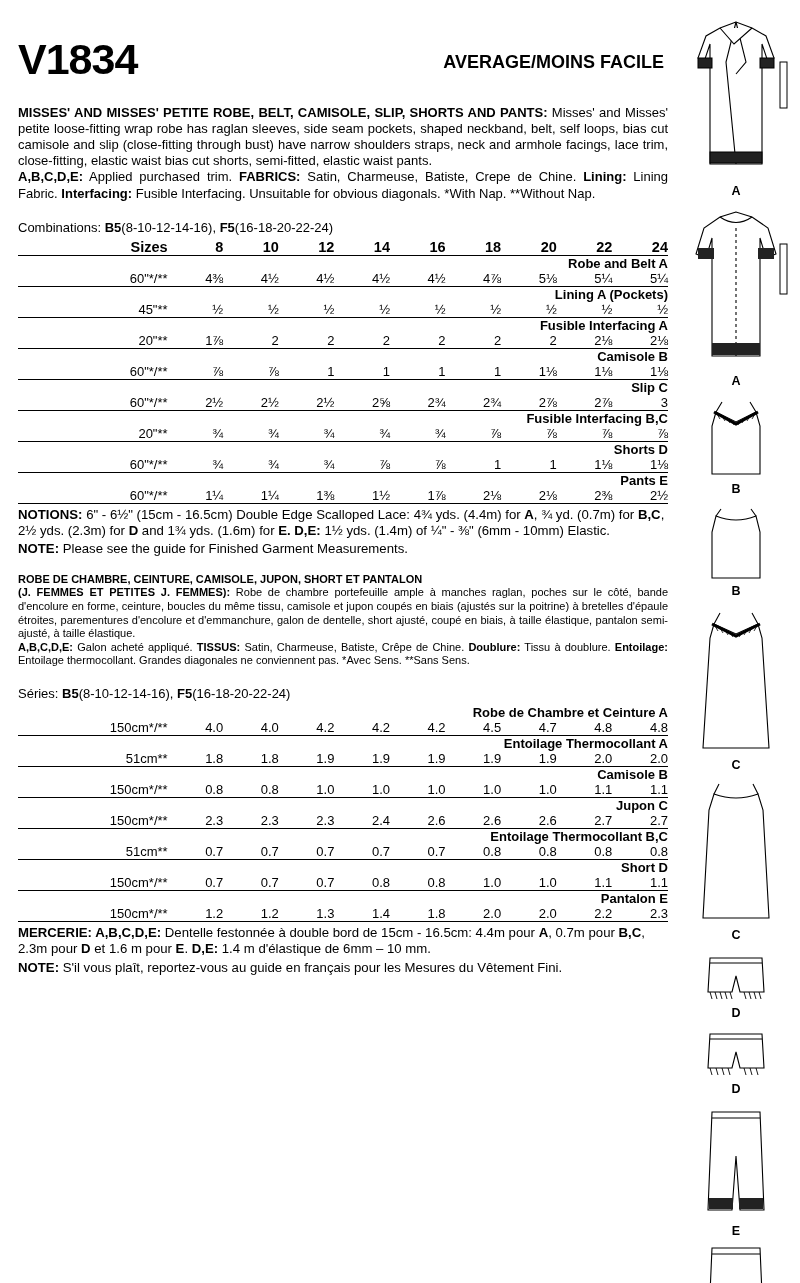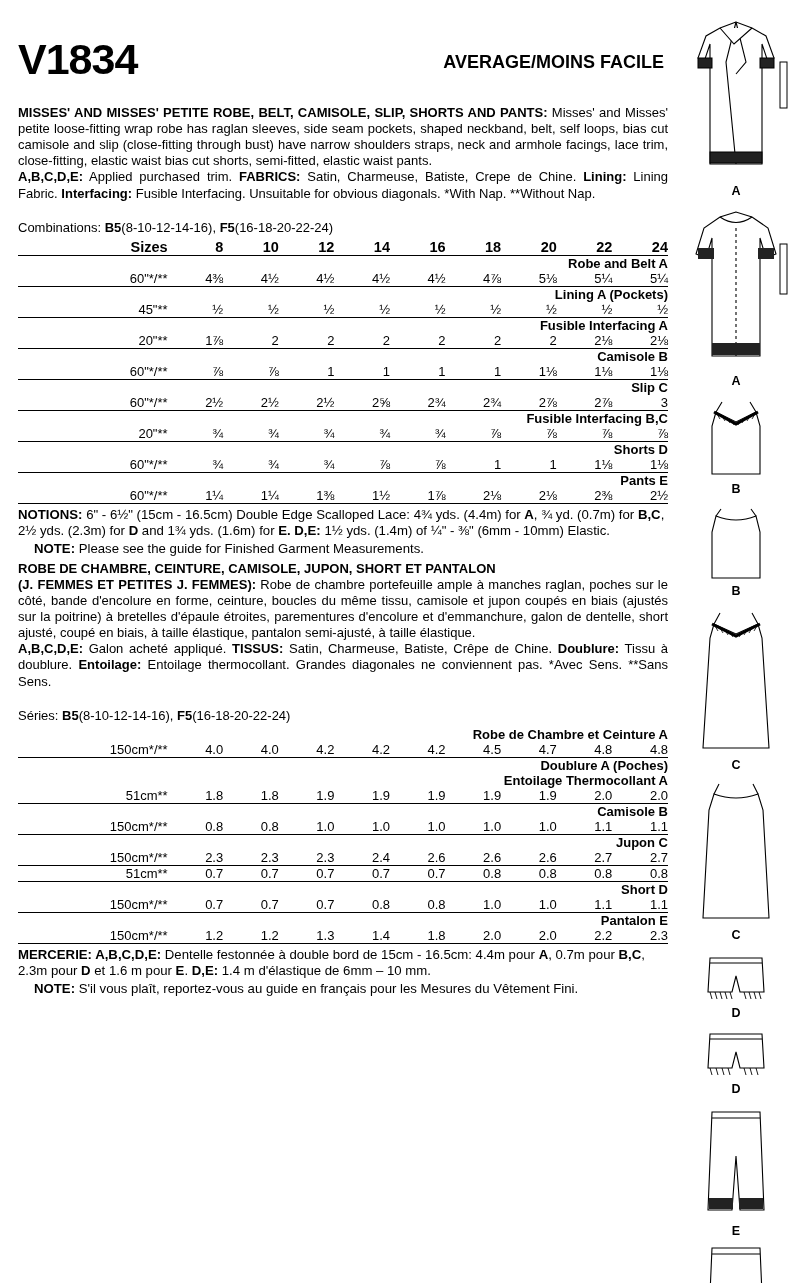--- a/index.html
+++ b/index.html
@@ -14,22 +14,22 @@
   .desc b{font-weight:bold;}
   .combos{font-size:13px;margin-top:18px;}
   table.sz{width:100%;border-collapse:collapse;font-size:13px;margin-top:4px;text-align:right;}
   table.sz td{padding:0;vertical-align:bottom;}
   .hdrrow td{font-weight:bold;font-size:14.5px;padding-bottom:1px;}
   .grp td{font-weight:bold;padding-top:2px;}
   .hline{border-bottom:1.6px solid #000;}
   .c0{width:148px;}
   .cn{width:55px;}
   .notions{font-size:13.2px;line-height:1.24;margin-top:3px;}
-  .note{font-size:13.2px;line-height:1.24;margin-top:2px;margin-left:16px;}
-  .fr{font-size:13px;line-height:1.24;margin-top:3px;text-align:justify;}
+  .note{font-size:13.2px;line-height:1.24;margin-top:2px;}
+  .fr{font-size:11px;line-height:1.24;margin-top:15px;text-align:justify;}
   .fig{position:relative;margin:0 auto;text-align:center;}
   .figlabel{font-size:12.5px;font-weight:bold;text-align:center;margin-top:0px;}
   svg{display:block;margin:0 auto;}
 </style>
 </head>
 <body>
 
 <div class="page">
 
   <div class="left">
@@ -214,23 +214,20 @@
             <td class="cn">4.0</td>
             <td class="cn">4.2</td>
             <td class="cn">4.2</td>
             <td class="cn">4.2</td>
             <td class="cn">4.5</td>
             <td class="cn">4.7</td>
             <td class="cn">4.8</td>
             <td class="cn">4.8</td>
           </tr>
           <tr class="grp">
-            <td colspan="10">Doublure A (Poches)</td>
-          </tr>
-          <tr class="grp">
             <td colspan="10">Entoilage Thermocollant A</td>
           </tr>
           <tr class="hline">
             <td class="c0">51cm**</td>
             <td class="cn">1.8</td>
             <td class="cn">1.8</td>
             <td class="cn">1.9</td>
             <td class="cn">1.9</td>
             <td class="cn">1.9</td>
             <td class="cn">1.9</td>
@@ -261,20 +258,23 @@
             <td class="cn">2.3</td>
             <td class="cn">2.3</td>
             <td class="cn">2.3</td>
             <td class="cn">2.4</td>
             <td class="cn">2.6</td>
             <td class="cn">2.6</td>
             <td class="cn">2.6</td>
             <td class="cn">2.7</td>
             <td class="cn">2.7</td>
           </tr>
+          <tr class="grp">
+            <td colspan="10">Entoilage Thermocollant B,C</td>
+          </tr>
           <tr class="hline">
             <td class="c0">51cm**</td>
             <td class="cn">0.7</td>
             <td class="cn">0.7</td>
             <td class="cn">0.7</td>
             <td class="cn">0.7</td>
             <td class="cn">0.7</td>
             <td class="cn">0.8</td>
             <td class="cn">0.8</td>
             <td class="cn">0.8</td>

